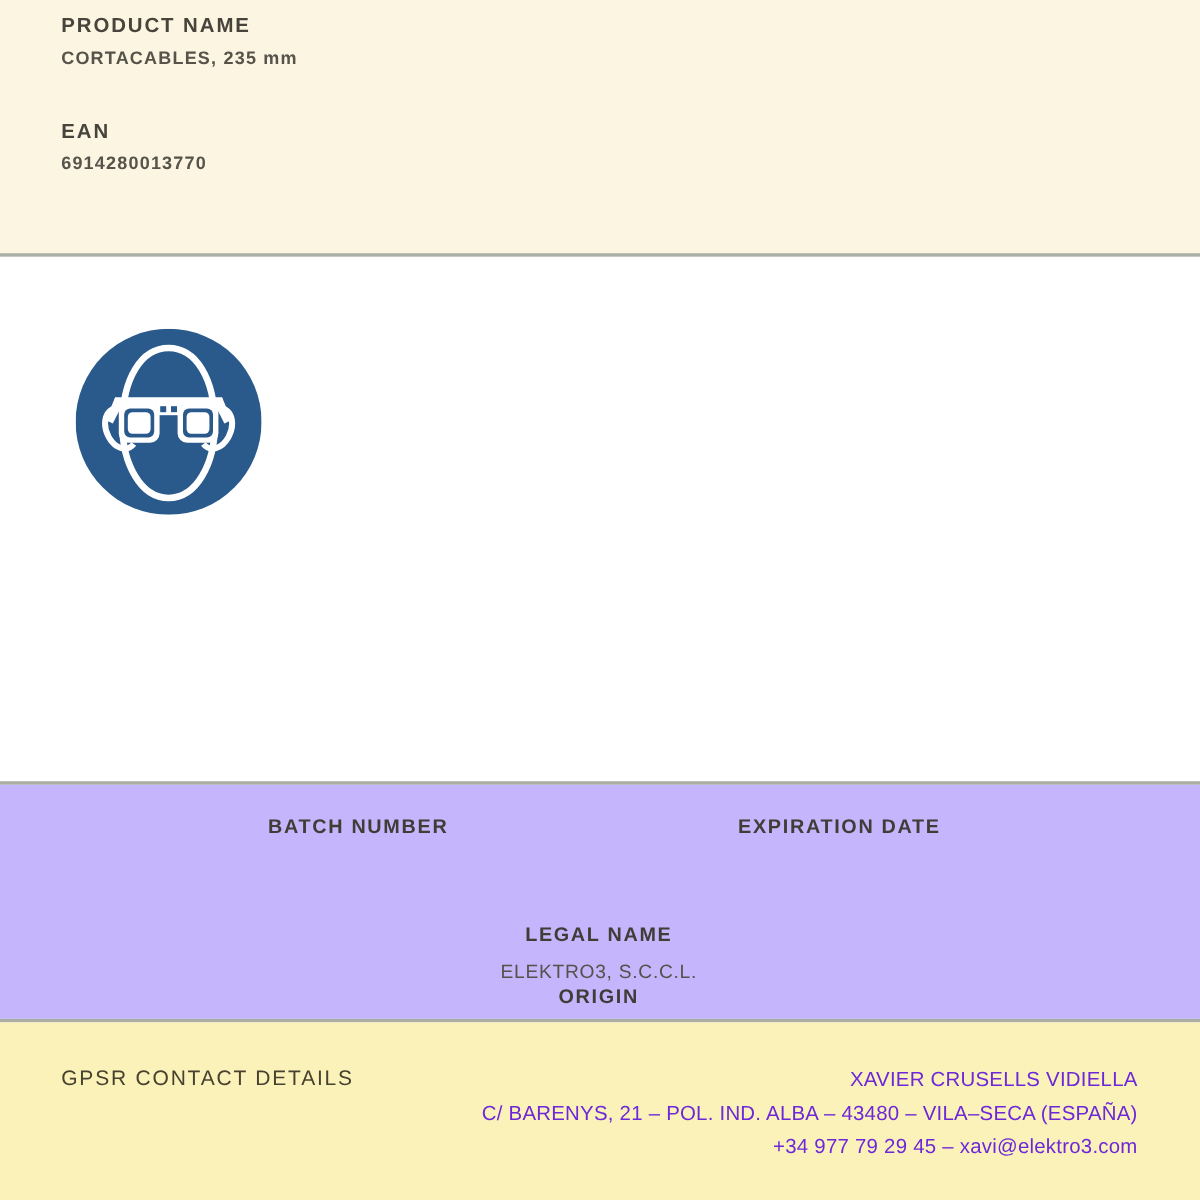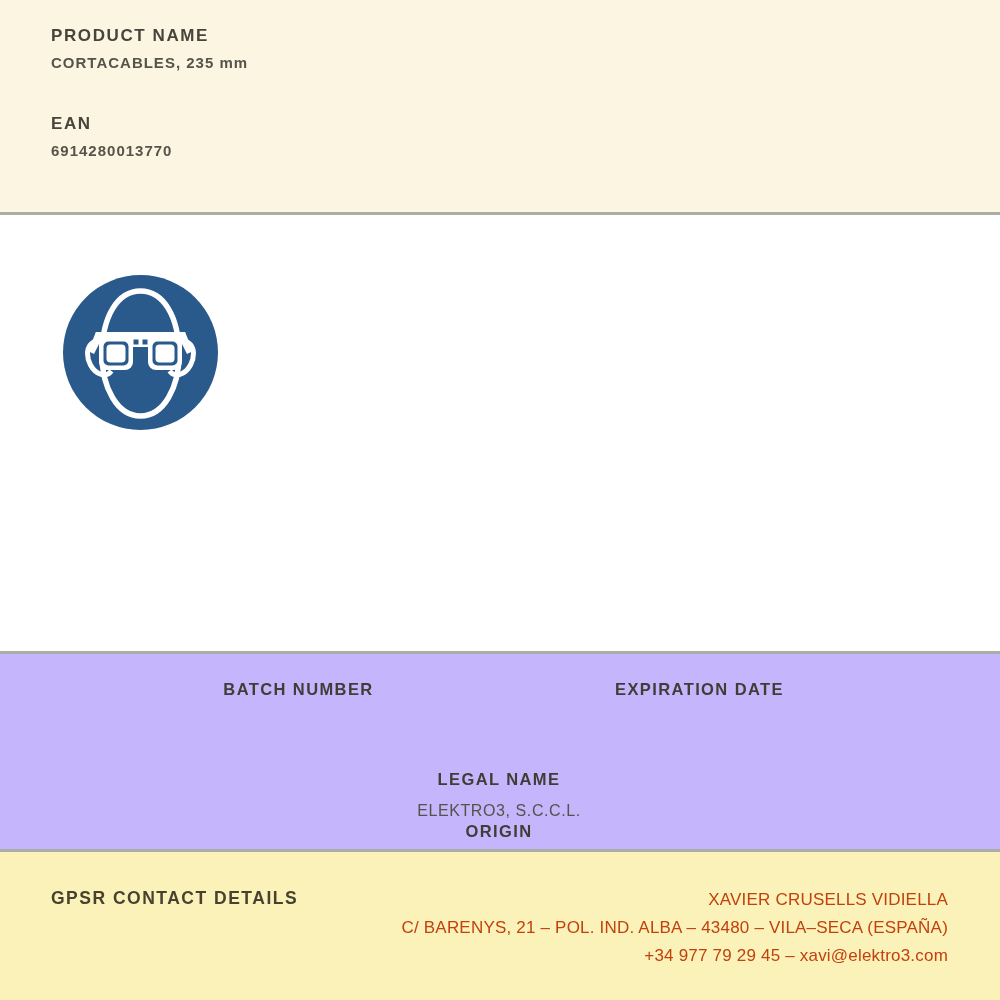--- a/index.html
+++ b/index.html
@@ -1,40 +1,40 @@
 <!DOCTYPE html>
 <html><head>
 <meta charset="utf-8">
 <style>
   html,body{margin:0;padding:0;background:#ffffff;}
   body{width:1000px;height:1000px;font-family:"Liberation Sans",sans-serif;overflow:hidden;}
   .page{width:1000px;height:1000px;display:flex;flex-direction:column;}
 
   
-  .sec-top{height:222px;background:#fbf5e2;box-sizing:border-box;padding:26px 51px 0 51px;}
+  .sec-top{height:222px;background:#fbf5e2;box-sizing:border-box;padding:12px 51px 0 51px;}
   .divider{height:3px;background:#abaea5;flex:none;}
   .sec-picto{height:457px;background:#ffffff;box-sizing:border-box;padding:60px 0 0 63px;}
   .sec-details{height:195px;background:#c4b5fd;box-sizing:border-box;padding-top:25px;}
   .sec-contact{height:154px;background:#fbf2ba;box-sizing:border-box;
                padding:34px 52px 0 51px;display:flex;justify-content:space-between;align-items:flex-start;}
 
   
   .fld-label{font-weight:bold;font-size:17px;letter-spacing:1.6px;color:#47443c;line-height:19px;}
   .fld-value{font-size:15px;letter-spacing:1px;color:#56534b;line-height:19px;margin-top:8px;font-weight:bold;}
   .field{margin-bottom:42px;}
 
   .det-row{display:flex;padding:0 100px 0 98px;}
   .det-row2{margin-top:70px;flex-direction:column;}
   .det-cell{flex:1;text-align:center;}
   .det-label{font-weight:bold;font-size:16.5px;letter-spacing:1.4px;color:#3f3d36;line-height:20px;}
   .det-value{font-size:16px;letter-spacing:.6px;color:#55524a;line-height:20px;margin-top:12px;}
 
-  .contact-label{font-weight:bold;font-size:17.5px;letter-spacing:1.5px;color:#474230;line-height:21px;margin-top:2px;}
+  .contact-label{font-weight:normal;font-size:17.5px;letter-spacing:1.5px;color:#474230;line-height:21px;margin-top:2px;}
   .contact-block{text-align:right;}
-  .contact-line{font-size:17px;letter-spacing:.2px;color:#c2410c;line-height:28px;}
+  .contact-line{font-size:17px;letter-spacing:.2px;color:#6d28d9;line-height:28px;}
 
   
   .picto{width:155px;height:155px;display:block;}
   .picto-blue{fill:#2a5a8c;}
   .picto-white{fill:#ffffff;}
   .picto-headstroke{fill:none;stroke:#ffffff;stroke-width:5.5;}
   .picto-earstroke{fill:#2a5a8c;stroke:#ffffff;stroke-width:5;}
 </style>
 </head>
 <body>

